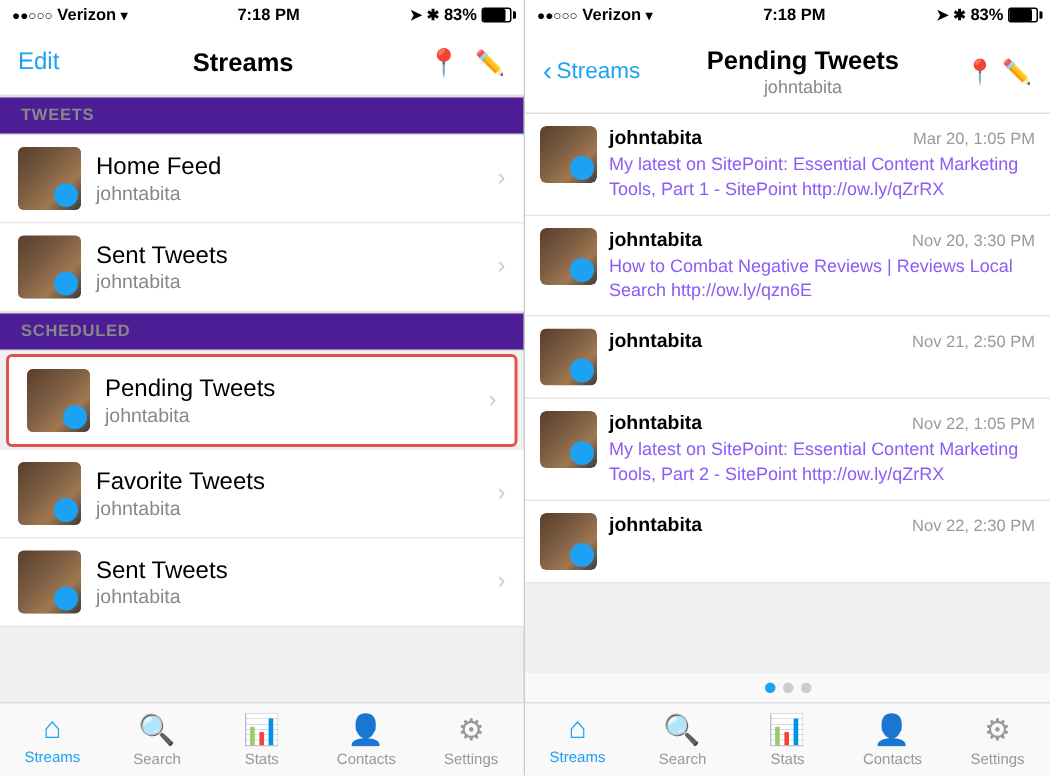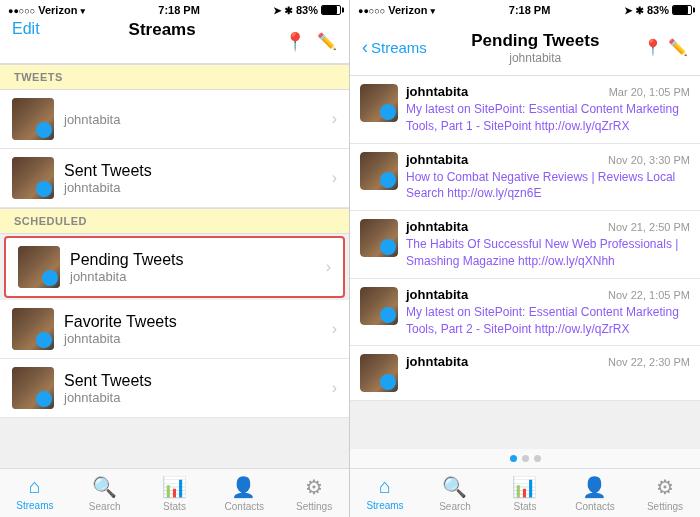--- a/index.html
+++ b/index.html
@@ -31,20 +31,21 @@
       padding: 0 8px;
       font-size: 11px;
       font-weight: 600;
       color: #000;
     }
 
     .nav-bar {
       height: 44px;
       background: #fff;
       display: flex;
+      align-items: center;
       justify-content: space-between;
       padding: 0 12px;
       border-bottom: 1px solid #ddd;
     }
     .nav-bar .edit-btn {
       color: #1da1f2;
       font-size: 16px;
       cursor: pointer;
     }
     .nav-bar .title {
@@ -56,21 +57,21 @@
       display: flex;
       gap: 10px;
       align-items: center;
     }
     .nav-bar .nav-icon {
       color: #1da1f2;
       font-size: 18px;
     }
 
     .section-header {
-      background: #fef9c3;
+      background: #4c1d95;
       padding: 6px 14px;
       font-size: 11px;
       font-weight: 600;
       color: #888;
       letter-spacing: 0.5px;
       border-top: 1px solid #ddd;
       border-bottom: 1px solid #ddd;
     }
 
     .list-item {
@@ -316,20 +317,21 @@
     </div>
   </div>
 
   <div>
     <div class="section-header">TWEETS</div>
     <div class="list-item">
       <div class="avatar">
         <div class="avatar-img"></div>
       </div>
       <div class="item-text">
+        <div class="item-name">Home Feed</div>
         <div class="item-sub">johntabita</div>
       </div>
       <span class="chevron">›</span>
     </div>
     <div class="list-item">
       <div class="avatar">
         <div class="avatar-img"></div>
       </div>
       <div class="item-text">
         <div class="item-name">Sent Tweets</div>
@@ -460,21 +462,20 @@
 
     <div class="tweet-item">
       <div class="tweet-avatar">
         <div class="avatar-img" style="width:38px;height:38px;border-radius:4px"></div>
       </div>
       <div class="tweet-content">
         <div class="tweet-header">
           <span class="tweet-user">johntabita</span>
           <span class="tweet-date">Nov 21, 2:50 PM</span>
         </div>
-        <div class="tweet-text">The Habits Of Successful New Web Professionals | Smashing Magazine http://ow.ly/qXNhh</div>
       </div>
     </div>
 
     <div class="tweet-item">
       <div class="tweet-avatar">
         <div class="avatar-img" style="width:38px;height:38px;border-radius:4px"></div>
       </div>
       <div class="tweet-content">
         <div class="tweet-header">
           <span class="tweet-user">johntabita</span>

